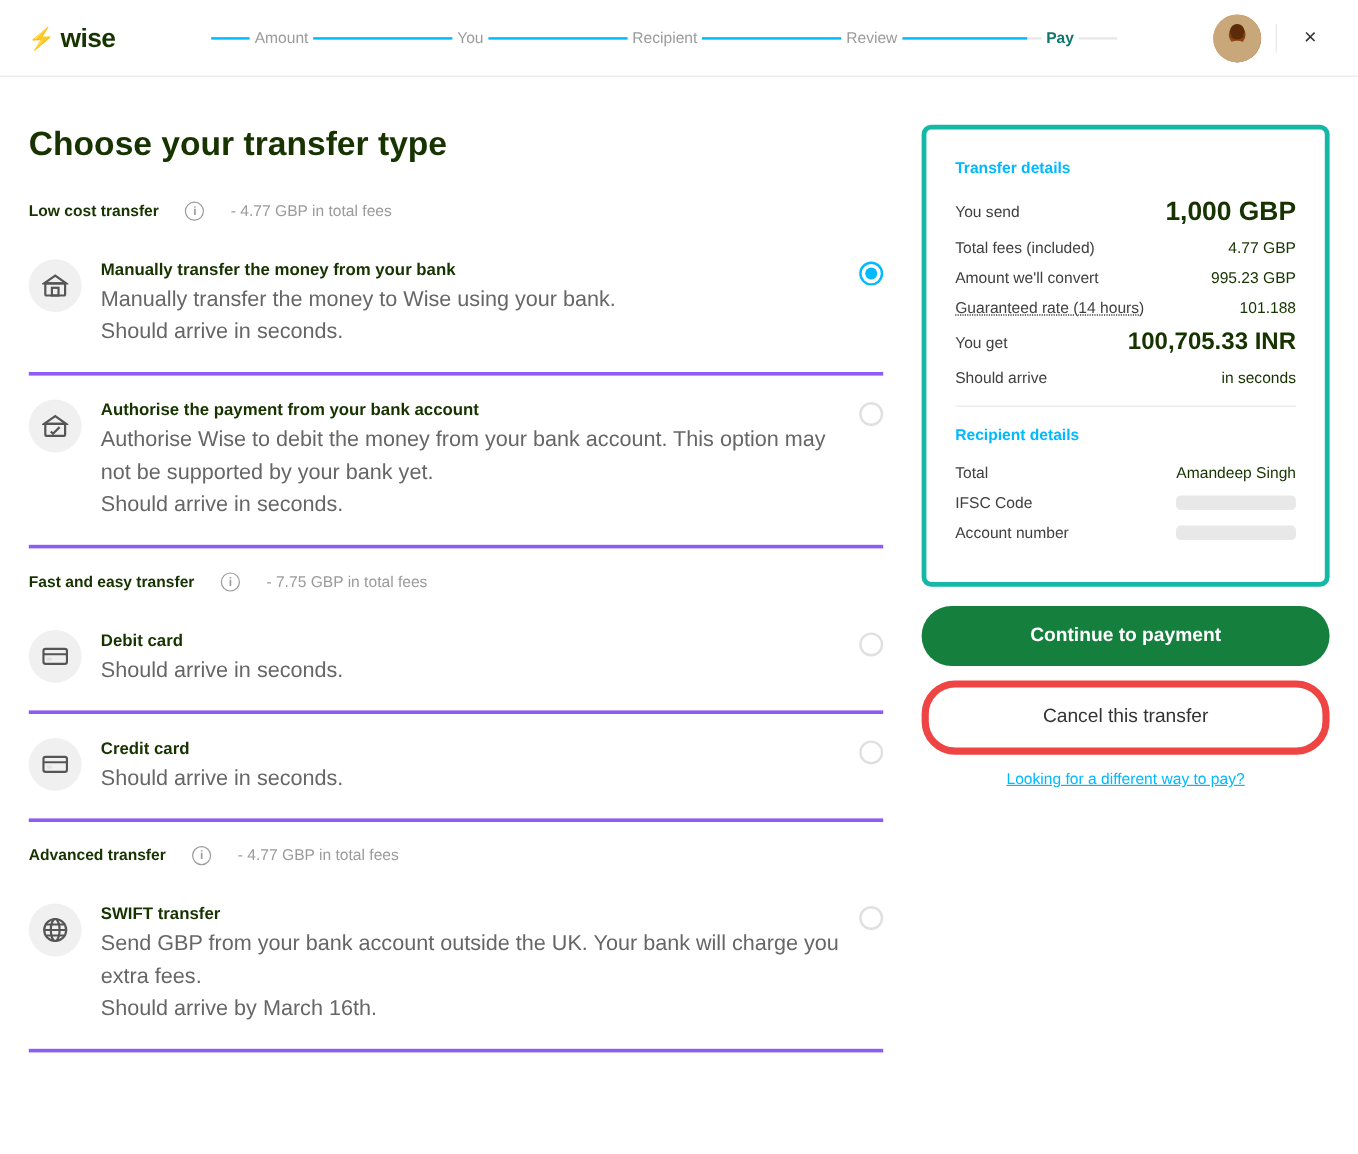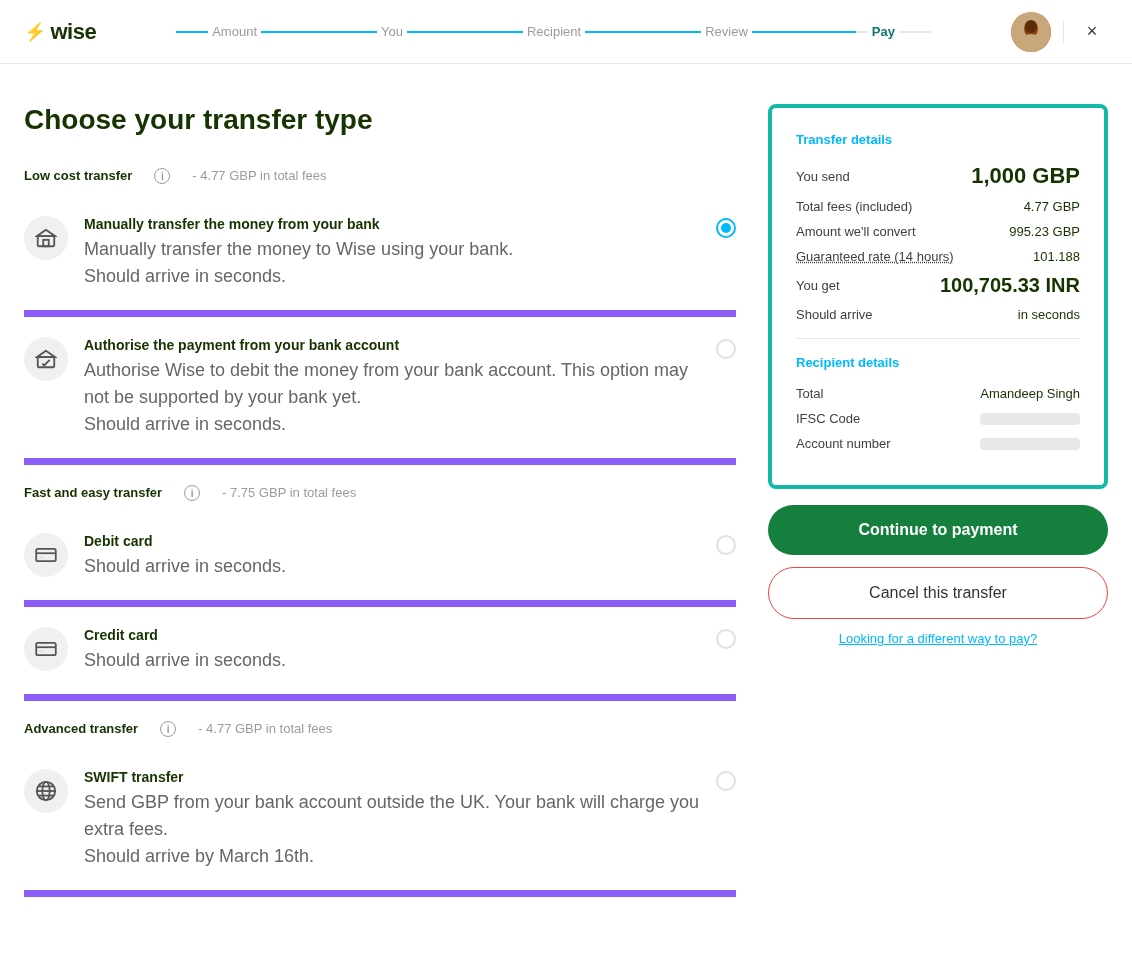--- a/index.html
+++ b/index.html
@@ -151,21 +151,21 @@
       color: #9b9b9b;
       cursor: pointer;
     }
 
     
     .transfer-option {
       display: flex;
       align-items: flex-start;
       gap: 16px;
       padding: 20px 0;
-      border-bottom: 7px solid #8b5cf6;
+      border-bottom: 3px solid #8b5cf6;
       cursor: pointer;
     }
     .option-icon {
       width: 44px;
       height: 44px;
       border-radius: 50%;
       background: #f0f0f0;
       display: flex;
       align-items: center;
       justify-content: center;
@@ -280,21 +280,21 @@
       font-size: 16px;
       font-weight: 600;
       cursor: pointer;
       margin-bottom: 12px;
     }
     .btn-secondary {
       width: 100%;
       padding: 16px;
       background: #fff;
       color: #333;
-      border: 1px solid #ef4444;
+      border: 6px solid #ef4444;
       border-radius: 28px;
       font-size: 16px;
       font-weight: 500;
       cursor: pointer;
       margin-bottom: 12px;
     }
     .link-text {
       text-align: center;
       color: #00b9ff;
       font-size: 13px;

